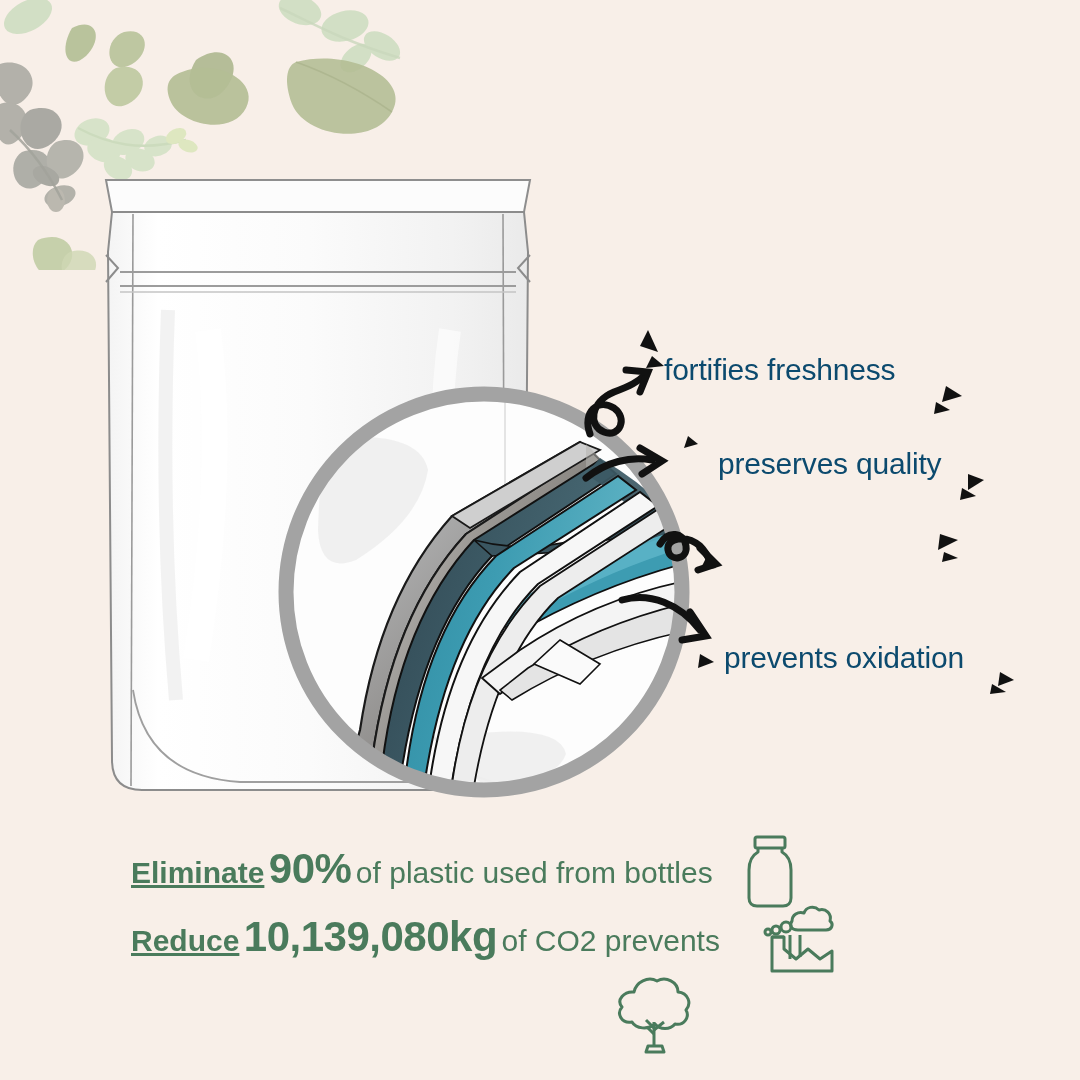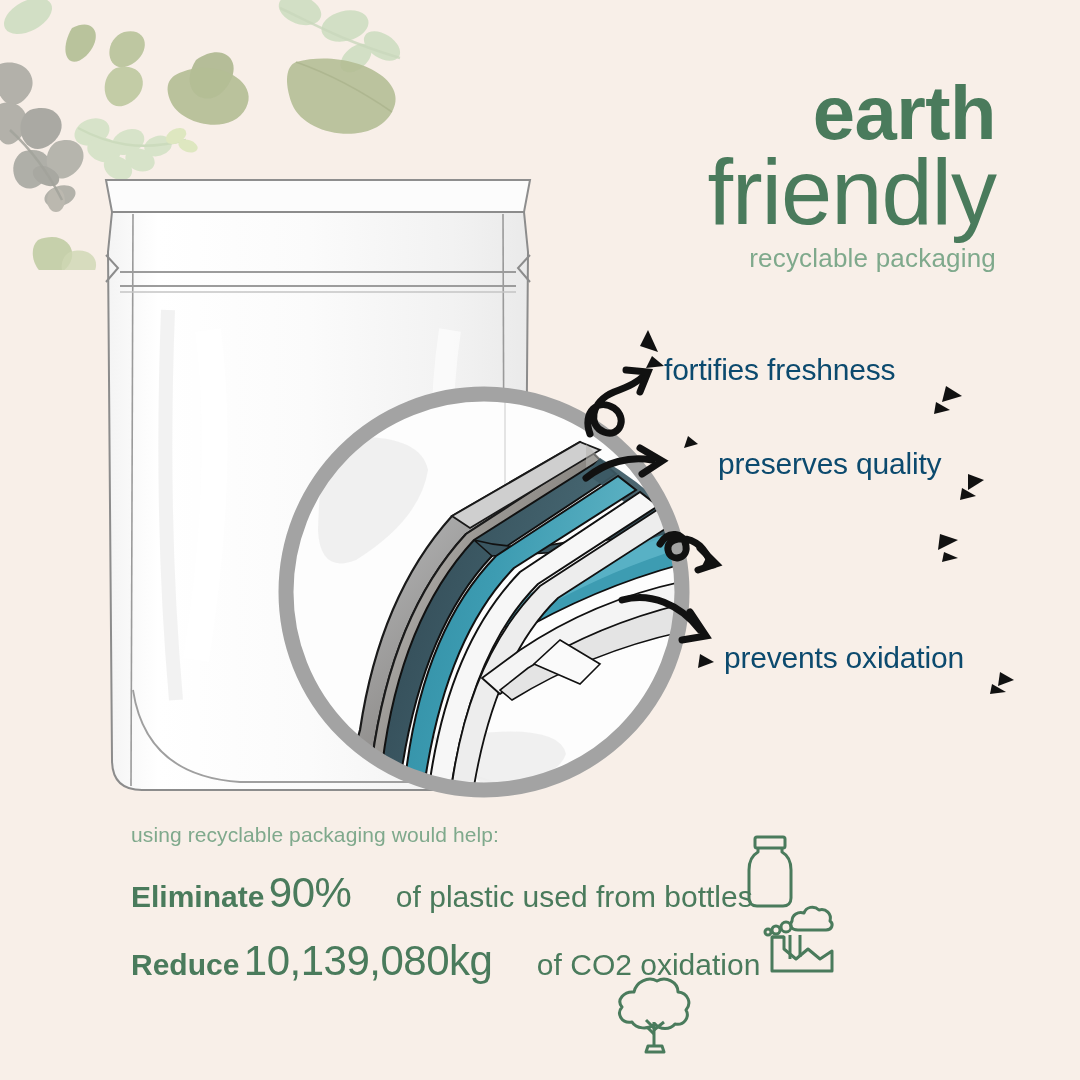--- a/index.html
+++ b/index.html
@@ -77,31 +77,31 @@
     color: #7fa98c;
     letter-spacing: 0.1px;
   }
   .stat-row {
     white-space: nowrap;
     margin-top: 18px;
   }
   .stat-row .verb {
     font-size: 30px;
     font-weight: bold;
+    text-decoration: underline;
   }
   .stat-row .num {
     font-size: 42px;
-    font-weight: normal;
+    font-weight: bold;
     letter-spacing: -0.5px;
     text-align: center;
   }
   .stat-row .tail {
     font-size: 30px;
     font-weight: 400;
-    margin-left: 40px;
   }
   #stat-row-0 { margin-top: 22px; }
   #stat-row-1 { margin-top: 20px; }
   #stat-row-2 { margin-top: 20px; }
 
   .icon-bottle  { position: absolute; left: 742px; top: 834px;  }
   .icon-factory { position: absolute; left: 762px; top: 903px;  }
   .icon-tree    { position: absolute; left: 604px; top: 972px;  }
 </style>
 </head>
@@ -302,43 +302,37 @@
       <path d="M962 488 L976 496 L960 500 Z"></path>
       <path d="M706 558 L716 568 L700 570 Z"></path>
       <path d="M940 534 L958 540 L938 550 Z"></path>
       <path d="M944 552 L958 558 L942 562 Z"></path>
       <path d="M700 654 L714 662 L698 668 Z"></path>
       <path d="M1000 672 L1014 680 L998 686 Z"></path>
       <path d="M992 684 L1006 692 L990 694 Z"></path>
     </g>
   </svg>
 
-  <div class="headline">
-    <span class="l1">earth</span>
-    <span class="l2">friendly</span>
-    <span class="sub">recyclable packaging</span>
-  </div>
 
   <div class="feat feat-1">fortifies freshness</div>
   <div class="feat feat-2">preserves quality</div>
   <div class="feat feat-4">prevents oxidation</div>
 
   <div class="stats">
-    <div class="stats-intro">using recyclable packaging would help:</div>
 
     <div class="stat-row" id="stat-row-0">
       <span class="verb">Eliminate</span>
       <span class="num">90%</span>
       <span class="tail">of plastic used from bottles</span>
     </div>
 
     <div class="stat-row" id="stat-row-1">
       <span class="verb">Reduce</span>
       <span class="num">10,139,080kg</span>
-      <span class="tail">of CO2 oxidation</span>
+      <span class="tail">of CO2 prevents</span>
     </div>
 
   </div>
 
   <svg class="icon-bottle" width="56" height="76" viewBox="0 0 56 76" fill="none" stroke="#4a7b5c" stroke-width="3" stroke-linejoin="round">
     <rect x="13" y="3" width="30" height="11" rx="2"></rect>
     <path d="M16 14 L16 18 C9 22 7 28 7 36 L7 64 C7 69 10 72 15 72 L41 72 C46 72 49 69 49 64 L49 36 C49 28 47 22 40 18 L40 14"></path>
   </svg>
 
   <svg class="icon-factory" width="76" height="72" viewBox="0 0 76 72" fill="none" stroke="#4a7b5c" stroke-width="3" stroke-linejoin="round">

